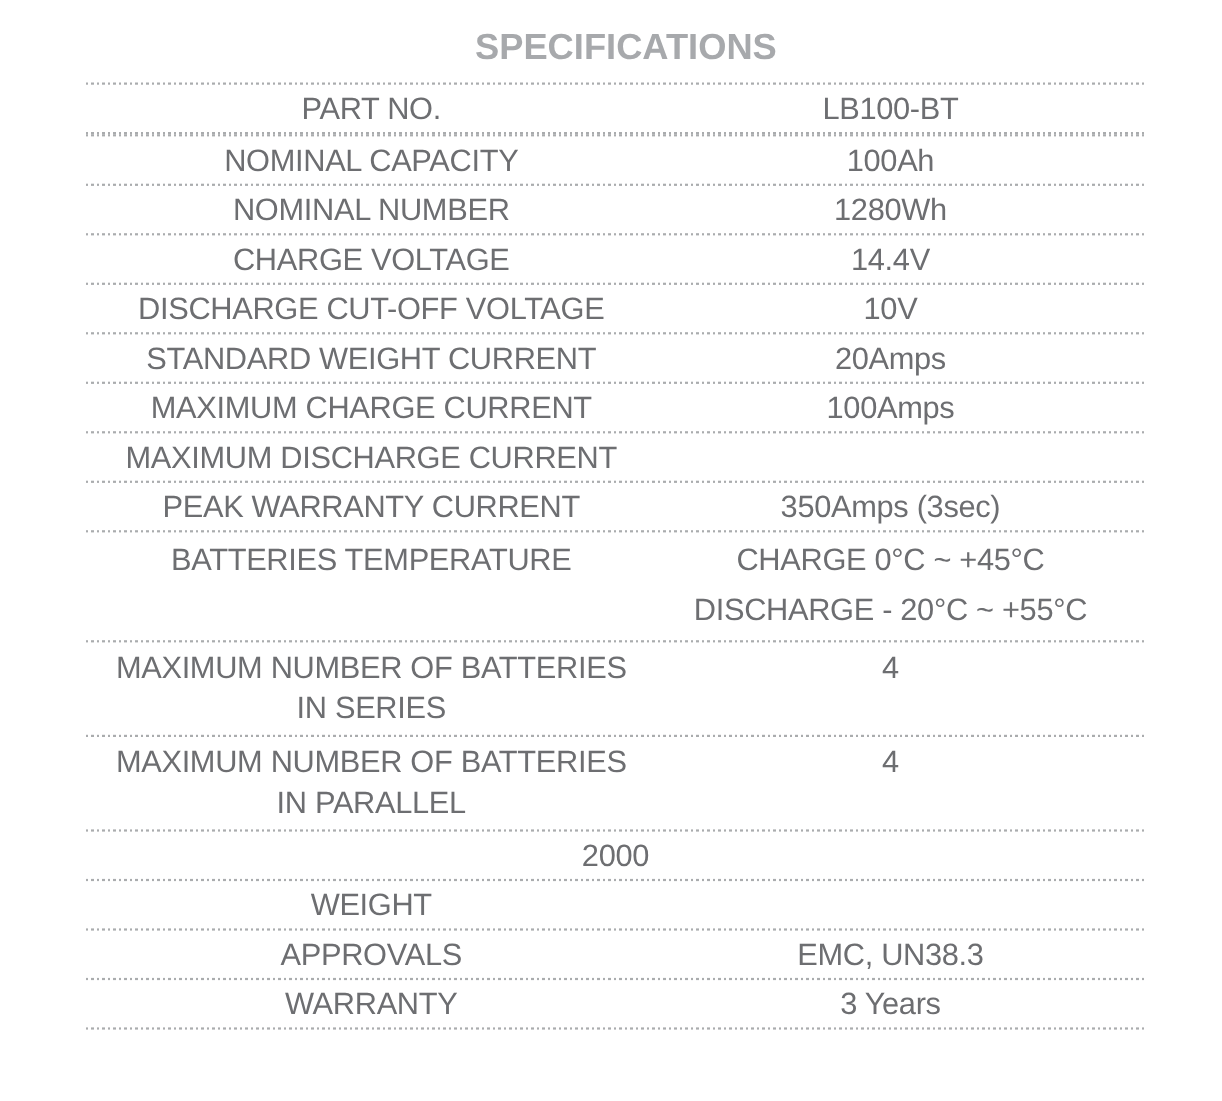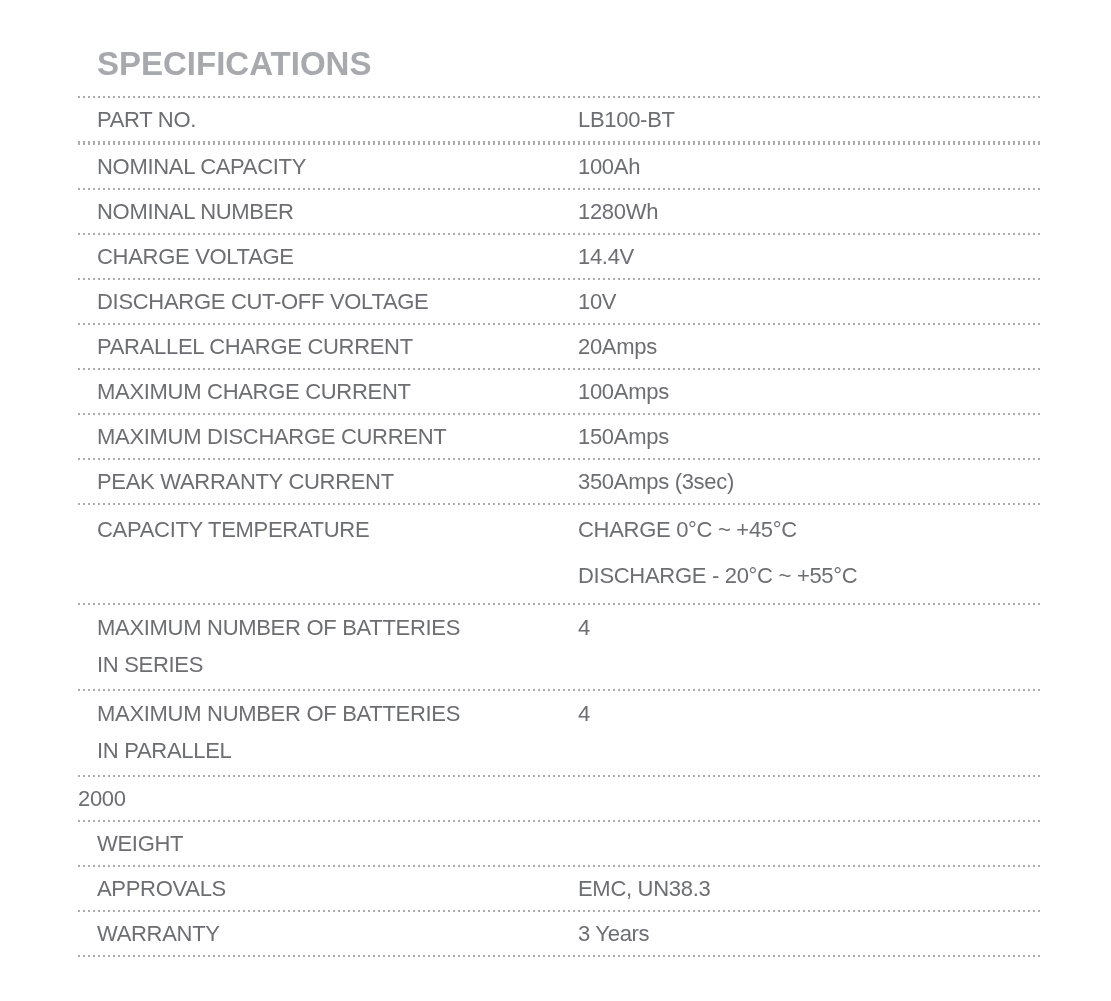--- a/index.html
+++ b/index.html
@@ -13,21 +13,22 @@
     height: 1001px;
     background: #ffffff;
     font-family: "Liberation Sans", sans-serif;
     overflow: hidden;
   }
   .content {
     position: absolute;
     left: 78px;
     top: 0;
     width: 963px;
-    padding-top: 45px;
+    padding-top: 24px;
+    text-align: center;
   }
   .title {
     margin: 0 0 13px 19px;
     font-size: 33px;
     line-height: 38px;
     font-weight: bold;
     letter-spacing: 0px;
     color: #a7a9ac;
   }
   .spec-table {
@@ -36,21 +37,21 @@
   
   .dotline {
     height: 2px;
     background: repeating-linear-gradient(90deg, #aaacae 0 2px, transparent 2px 5px);
   }
   .row {
     display: flex;
     align-items: center;
     min-height: 43px;
     color: #6d6e71;
-    font-size: 22px;
+    font-size: 28px;
     letter-spacing: -0.3px;
   }
   .row .label {
     width: 500px;
     padding-left: 19px;
     box-sizing: border-box;
     white-space: pre-line;
     line-height: 37px;
   }
   .row .value {
@@ -100,41 +101,40 @@
           <div class="label">CHARGE VOLTAGE</div>
           <div class="value">14.4V</div>
         </div>
         <div class="dotline"></div>
         <div class="row">
           <div class="label">DISCHARGE CUT-OFF VOLTAGE</div>
           <div class="value">10V</div>
         </div>
         <div class="dotline"></div>
         <div class="row">
-          <div class="label">PARALLEL CHARGE CURRENT</div>
+          <div class="label">STANDARD WEIGHT CURRENT</div>
           <div class="value">20Amps</div>
         </div>
         <div class="dotline"></div>
         <div class="row">
           <div class="label">MAXIMUM CHARGE CURRENT</div>
           <div class="value">100Amps</div>
         </div>
         <div class="dotline"></div>
         <div class="row">
           <div class="label">MAXIMUM DISCHARGE CURRENT</div>
-          <div class="value">150Amps</div>
         </div>
         <div class="dotline"></div>
         <div class="row">
           <div class="label">PEAK WARRANTY CURRENT</div>
           <div class="value">350Amps (3sec)</div>
         </div>
         <div class="dotline"></div>
         <div class="row value-multiline">
-          <div class="label">CAPACITY TEMPERATURE</div>
+          <div class="label">BATTERIES TEMPERATURE</div>
           <div class="value">CHARGE 0°C ~ +45°C
 DISCHARGE - 20°C ~ +55°C</div>
         </div>
         <div class="dotline"></div>
         <div class="row label-multiline">
           <div class="label">MAXIMUM NUMBER OF BATTERIES
 IN SERIES</div>
           <div class="value">4</div>
         </div>
         <div class="dotline"></div>

